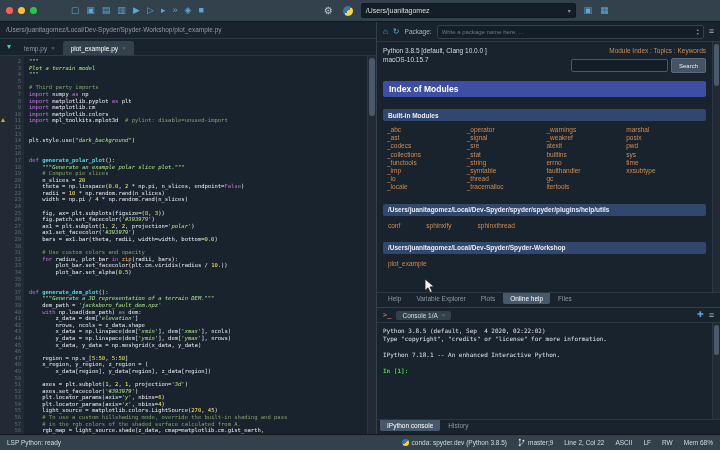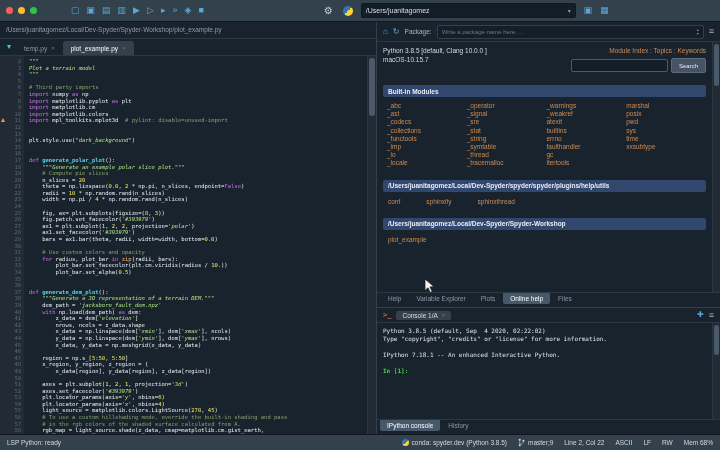--- a/index.html
+++ b/index.html
@@ -230,20 +230,21 @@
             <span>:</span>
             <span class="hlink">Keywords</span>
           </div>
           <div class="searchrow">
             <div class="searchinput"></div>
             <div class="searchbtn">Search</div>
           </div>
         </div>
       </div>
 
+      <div class="idxbar">Index of Modules</div>
       <div class="secbar">Built-in Modules</div>
       <div class="mgrid" id="module-grid">
           <div class="mcol">
             <div class="mlink">_abc</div>
             <div class="mlink">_ast</div>
             <div class="mlink">_codecs</div>
             <div class="mlink">_collections</div>
             <div class="mlink">_functools</div>
             <div class="mlink">_imp</div>
             <div class="mlink">_io</div>

